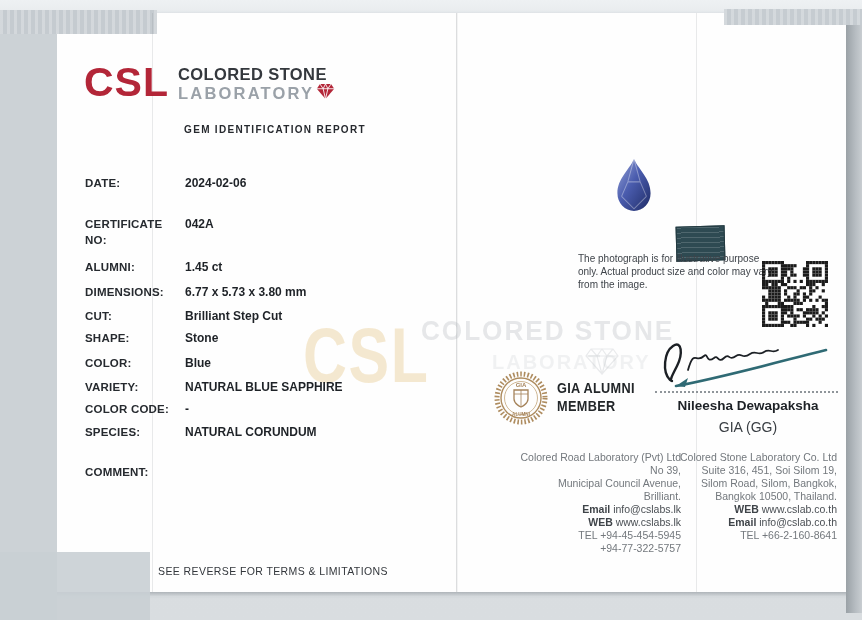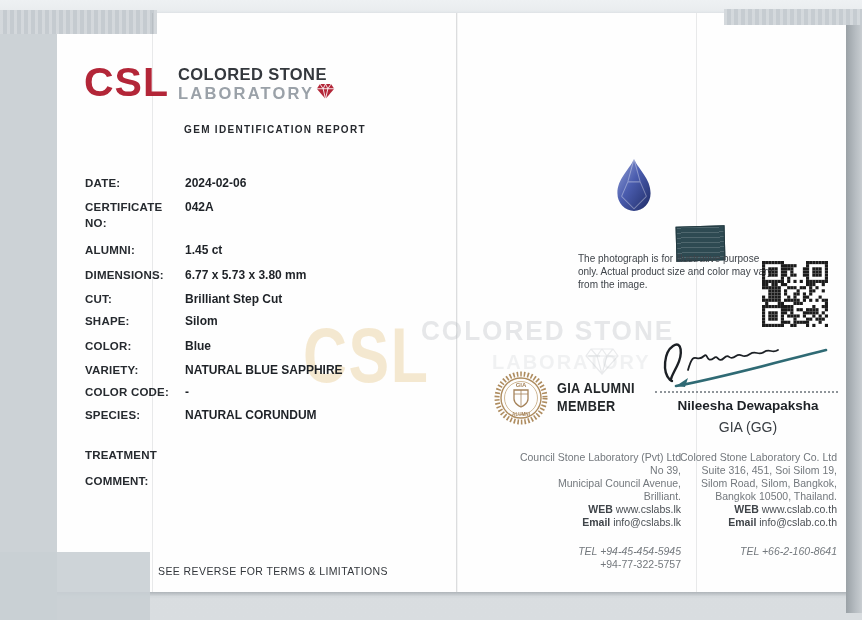--- a/index.html
+++ b/index.html
@@ -34,21 +34,21 @@
   .logo-diamond{margin-left:2px;display:inline-block;}
 
   .report-title{left:57px;top:124px;width:400px;padding-left:18px;text-align:center;
         font-size:10px;font-weight:600;color:#26292e;letter-spacing:1.3px;}
 
   
   .fields{left:85px;top:175px;width:335px;}
   .frow{display:flex;line-height:16px;margin-bottom:8px;}
   .flabel{width:100px;flex:none;font-size:11.5px;font-weight:700;color:#262a2f;letter-spacing:.2px;}
   .fvalue{font-size:12px;font-weight:700;color:#1e2227;}
-  .mb-a{margin-bottom:8px;}.mb-b{margin-bottom:11px;}.mb-c{margin-bottom:9px;}
+  .mb-a{margin-bottom:25px;}.mb-b{margin-bottom:11px;}.mb-c{margin-bottom:9px;}
   .mb-d{margin-bottom:6px;}.mb-e{margin-bottom:7px;}.mb-f{margin-bottom:24px;}.mb-g{margin-bottom:10px;}
   .treat-value{width:238px;}
 
   .footer-note{left:57px;top:565px;width:400px;padding-left:16px;text-align:center;
         font-size:10.5px;font-weight:400;color:#33373c;letter-spacing:.4px;}
 
   
   .wm{font-weight:700;pointer-events:none;}
   .wm-csl{left:303px;top:310px;font-size:78px;color:#ecd4a4;opacity:.5;letter-spacing:2px;
         transform:scaleX(.78);transform-origin:left top;}
@@ -76,21 +76,21 @@
   .sig-line{left:655px;top:391px;width:183px;border-top:2px dotted #8f959a;}
   .sig-name{left:648px;top:398px;width:200px;text-align:center;font-size:13.5px;font-weight:700;color:#1d2126;}
   .sig-cred{left:648px;top:419px;width:200px;text-align:center;font-size:14px;color:#383d42;}
 
   
   .office{top:451px;text-align:right;font-size:10.5px;line-height:13px;color:#73787d;}
   .office-1{right:181px;width:220px;}
   .office-2{right:25px;width:205px;}
   .office .contact{color:#4a4f54;}
   .office .lbl{font-weight:700;color:#3f4449;}
-  .office .tel{margin-top:16px;font-style:italic;}
+  .office .tel{margin-top:0;}
 </style>
 </head>
 <body>
 
 <div class="scene">
 
   <div class="abs page"></div>
   <div class="abs left-margin"></div>
   <div class="abs right-edge"></div>
   <div class="abs bottom-shadow"></div>
@@ -143,40 +143,37 @@
     <div class="frow">
       <span class="flabel">DIMENSIONS:</span>
       <span class="fvalue">6.77 x 5.73 x 3.80 mm</span>
     </div>
     <div class="frow mb-d">
       <span class="flabel">CUT:</span>
       <span class="fvalue">Brilliant Step Cut</span>
     </div>
     <div class="frow mb-c">
       <span class="flabel">SHAPE:</span>
-      <span class="fvalue">Silom</span>
+      <span class="fvalue">Stone</span>
     </div>
     <div class="frow">
       <span class="flabel">COLOR:</span>
       <span class="fvalue">Blue</span>
     </div>
     <div class="frow mb-d">
       <span class="flabel">VARIETY:</span>
       <span class="fvalue">NATURAL BLUE SAPPHIRE</span>
     </div>
     <div class="frow mb-e">
       <span class="flabel">COLOR CODE:</span>
       <span class="fvalue">-</span>
     </div>
     <div class="frow mb-f">
       <span class="flabel">SPECIES:</span>
       <span class="fvalue">NATURAL CORUNDUM</span>
-    </div>
-    <div class="frow mb-g">
-      <span class="flabel">TREATMENT</span>
     </div>
     <div class="frow">
       <span class="flabel">COMMENT:</span>
     </div>
   </div>
 
   <div class="abs footer-note">SEE REVERSE FOR TERMS &amp; LIMITATIONS</div>
 
   <div class="abs gem-photo">
     <svg width="44" height="56" viewBox="0 0 40 54">
@@ -461,31 +458,31 @@
       <path d="M30 36 C36 14 38 30 46 22 C50 18 48 30 56 24 C60 20 60 30 66 24 C72 18 70 28 78 22 C84 18 84 26 92 20 C98 16 100 22 106 18 C112 14 114 20 120 16" fill="none" stroke="#1c2025" stroke-width="1.8" stroke-linecap="round"></path>
       <path d="M168 16 C120 28 62 44 18 52" fill="none" stroke="#2f6a74" stroke-width="2.6" stroke-linecap="round"></path>
       <path d="M18 52 L30 44 L27 53 Z" fill="#2f6a74"></path>
     </svg>
   </div>
   <div class="abs sig-line"></div>
   <div class="abs sig-name">Nileesha Dewapaksha</div>
   <div class="abs sig-cred">GIA (GG)</div>
 
   <div class="abs office office-1">
-    <div>Council Stone Laboratory (Pvt) Ltd</div>
+    <div>Colored Road Laboratory (Pvt) Ltd</div>
     <div>No 39,</div>
     <div>Municipal Council Avenue,</div>
     <div>Brilliant.</div>
     <div class="contact">
+      <span class="lbl">Email</span>
+      <span>info@cslabs.lk</span>
+    </div>
+    <div class="contact">
       <span class="lbl">WEB</span>
       <span>www.cslabs.lk</span>
-    </div>
-    <div class="contact">
-      <span class="lbl">Email</span>
-      <span>info@cslabs.lk</span>
     </div>
     <div class="tel">
       <span>TEL</span>
       <span>+94-45-454-5945</span>
     </div>
     <div>+94-77-322-5757</div>
   </div>
 
   <div class="abs office office-2">
     <div>Colored Stone Laboratory Co. Ltd</div>

